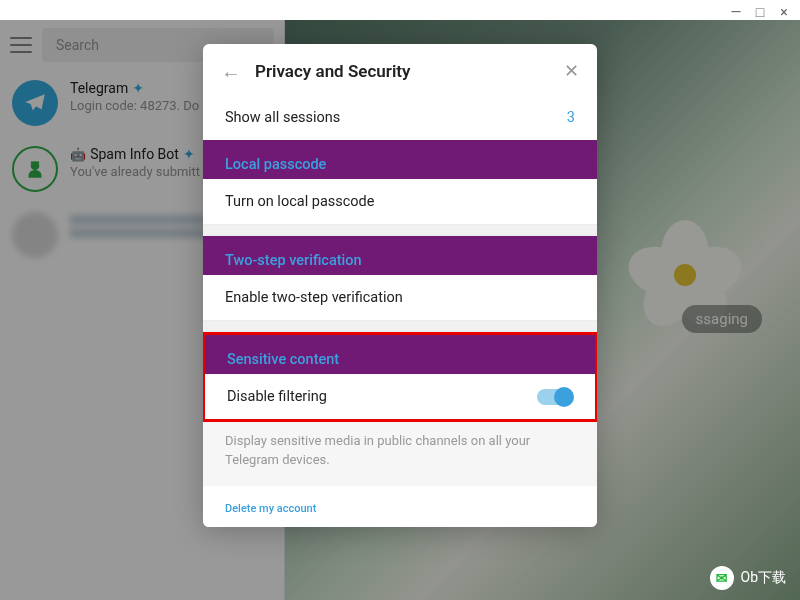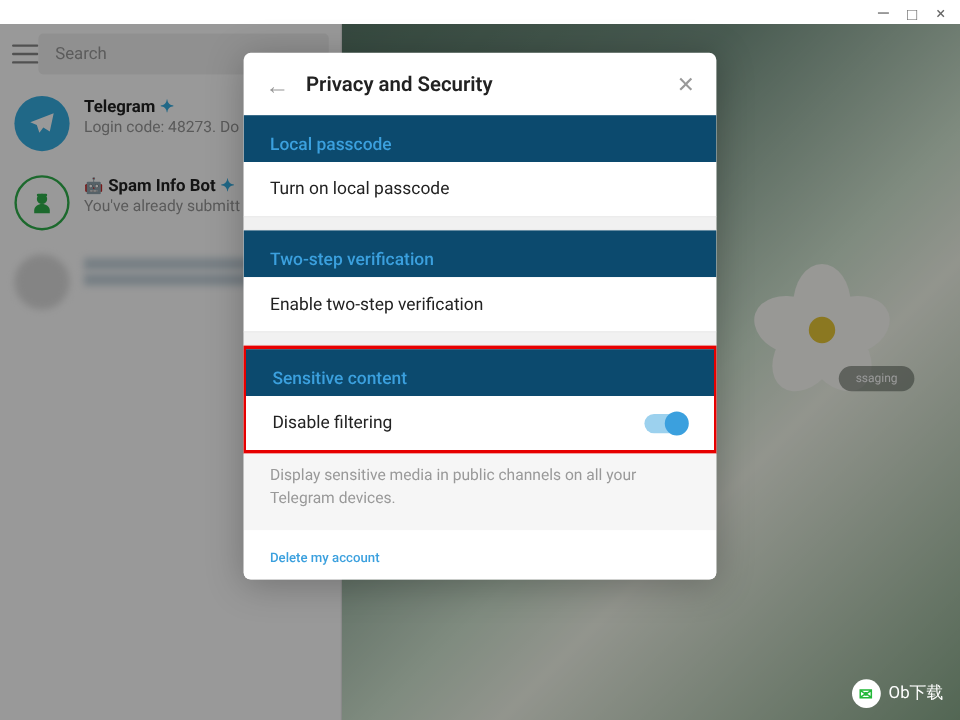--- a/index.html
+++ b/index.html
@@ -5,62 +5,62 @@
 * { margin: 0; padding: 0; box-sizing: border-box; font-family: -apple-system, BlinkMacSystemFont, "Segoe UI", Roboto, Arial, sans-serif; }
 body { width: 800px; height: 600px; overflow: hidden; position: relative; background: #fff; }
 
 
 .window-controls { position: absolute; top: 0; right: 0; height: 22px; display: flex; gap: 12px; padding: 4px 10px; color: #666; font-size: 14px; z-index: 100; }
 .window-controls span { cursor: default; width: 12px; text-align: center; }
 
 
 .app { display: flex; width: 100%; height: 100%; padding-top: 20px; }
 .sidebar { width: 285px; background: #fff; border-right: 1px solid #e6e6e6; display: flex; flex-direction: column; }
-.sidebar-top { display: flex; align-items: center; padding: 8px 10px; }
+.sidebar-top { display: flex; align-items: center; padding: 8px 10px; gap: 10px; }
 .hamburger { width: 22px; height: 16px; display: flex; flex-direction: column; justify-content: space-between; }
 .hamburger div { height: 2px; background: #888; border-radius: 1px; }
 .search-box { flex: 1; background: #f1f1f1; border-radius: 4px; padding: 9px 14px; color: #999; font-size: 14px; }
 
 .chat-list { flex: 1; overflow: hidden; }
 .chat-item { display: flex; padding: 10px 12px; gap: 12px; align-items: flex-start; }
 .avatar { width: 46px; height: 46px; border-radius: 50%; flex-shrink: 0; display: flex; align-items: center; justify-content: center; }
 .avatar.telegram { background: #36ade1; }
 .avatar.spambot { background: #fff; border: 2.5px solid #2fb04b; }
 .avatar.blur { background: #ddd; filter: blur(3px); }
 .avatar svg { width: 26px; height: 26px; }
 .chat-text { flex: 1; min-width: 0; }
-.chat-name { font-weight: 700; font-size: 14px; color: #222; display: flex; align-items: center; gap: 4px; }
+.chat-name { font-weight: 400; font-size: 14px; color: #222; display: flex; align-items: center; gap: 4px; }
 .verify-badge { color: #36ade1; font-size: 14px; }
 .robot-ico { color: #555; font-size: 13px; }
 .chat-sub { font-size: 13px; color: #979797; margin-top: 2px; white-space: nowrap; overflow: hidden; text-overflow: ellipsis; }
 .blur-strip { height: 10px; background: #c6d4dd; margin: 3px 0; filter: blur(3px); }
 
 
 .main { flex: 1; position: relative; background: linear-gradient(135deg, #5a7a6a 0%, #7a9888 30%, #d4e8d4 55%, #f4f8ec 65%, #8aab8c 100%); }
 .flower { position: absolute; right: 60px; top: 200px; width: 110px; height: 110px; }
 .flower-petal { position: absolute; width: 48px; height: 56px; background: #fdfdf8; border-radius: 50% 50% 50% 50% / 60% 60% 40% 40%; }
 .flower-center { position: absolute; width: 22px; height: 22px; background: #e8c838; border-radius: 50%; top: 44px; left: 44px; }
-.pill { position: absolute; top: 285px; right: 38px; background: rgba(80,90,80,0.55); color: #fff; padding: 5px 14px; border-radius: 14px; font-size: 10px; }
+.pill { position: absolute; top: 285px; right: 38px; background: rgba(80,90,80,0.55); color: #fff; padding: 5px 14px; border-radius: 14px; font-size: 15px; }
 
 
 .overlay { position: absolute; inset: 20px 0 0 0; background: rgba(0,0,0,0.40); z-index: 10; }
 
 
 .modal { position: absolute; top: 44px; left: 50%; transform: translateX(-50%); width: 394px; background: #fff; border-radius: 6px; box-shadow: 0 4px 30px rgba(0,0,0,0.25); z-index: 20; overflow: hidden; }
 .modal-header { display: flex; align-items: center; padding: 16px 18px 14px; gap: 14px; }
 .back-arrow { color: #999; font-size: 20px; line-height: 1; }
 .modal-title { flex: 1; font-size: 17px; font-weight: 600; color: #222; }
 .close-x { color: #999; font-size: 18px; font-weight: 300; }
 
 .row { padding: 14px 22px; font-size: 14.5px; color: #222; display: flex; justify-content: space-between; align-items: center; background: #fff; }
 .row .value { color: #3ba0de; }
 .sep { height: 12px; background: #f1f1f1; border-top: 1px solid #ececec; border-bottom: 1px solid #ececec; }
 .hint { padding: 10px 22px 16px; font-size: 13px; color: #999; background: #f6f6f6; line-height: 1.45; }
 .hint.tight { padding-top: 12px; }
-.section-title { padding: 16px 22px 6px; font-size: 14.5px; color: #3ba0de; font-weight: 500; background: #0c4a6e; }
+.section-title { padding: 16px 22px 6px; font-size: 14.5px; color: #3ba0de; font-weight: 500; background: #701a75; }
 .delete-link { padding: 16px 22px 12px; font-size: 11px; color: #3ba0de; font-weight: 500; background: #fff; }
 
 .highlight-box { border: 3px solid #e70000; margin: 0 -1px; }
 .toggle { width: 36px; height: 16px; background: #9cd1ee; border-radius: 10px; position: relative; }
 .toggle::after { content: ""; position: absolute; right: -1px; top: -2px; width: 20px; height: 20px; background: #3ba0de; border-radius: 50%; }
 
 
 .watermark { position: absolute; bottom: 10px; right: 14px; display: flex; align-items: center; gap: 7px; color: #fff; font-size: 14px; z-index: 30; }
 .wm-circle { width: 24px; height: 24px; background: #fff; border-radius: 50%; display: flex; align-items: center; justify-content: center; color: #25b83a; font-size: 14px; font-weight: bold; }
 </style>
@@ -140,20 +140,24 @@
 
 <div class="overlay"></div>
 
 <div class="modal">
   <div class="modal-header">
     <span class="back-arrow">←</span>
     <span class="modal-title">Privacy and Security</span>
     <span class="close-x">✕</span>
   </div>
 
+  <div class="row">
+    <span>Show all sessions</span>
+    <span class="value">3</span>
+  </div>
 
   <div class="section-title">Local passcode</div>
   <div class="row">
     <span>Turn on local passcode</span>
   </div>
   <div class="sep"></div>
 
   <div class="section-title">Two-step verification</div>
   <div class="row">
     <span>Enable two-step verification</span>

